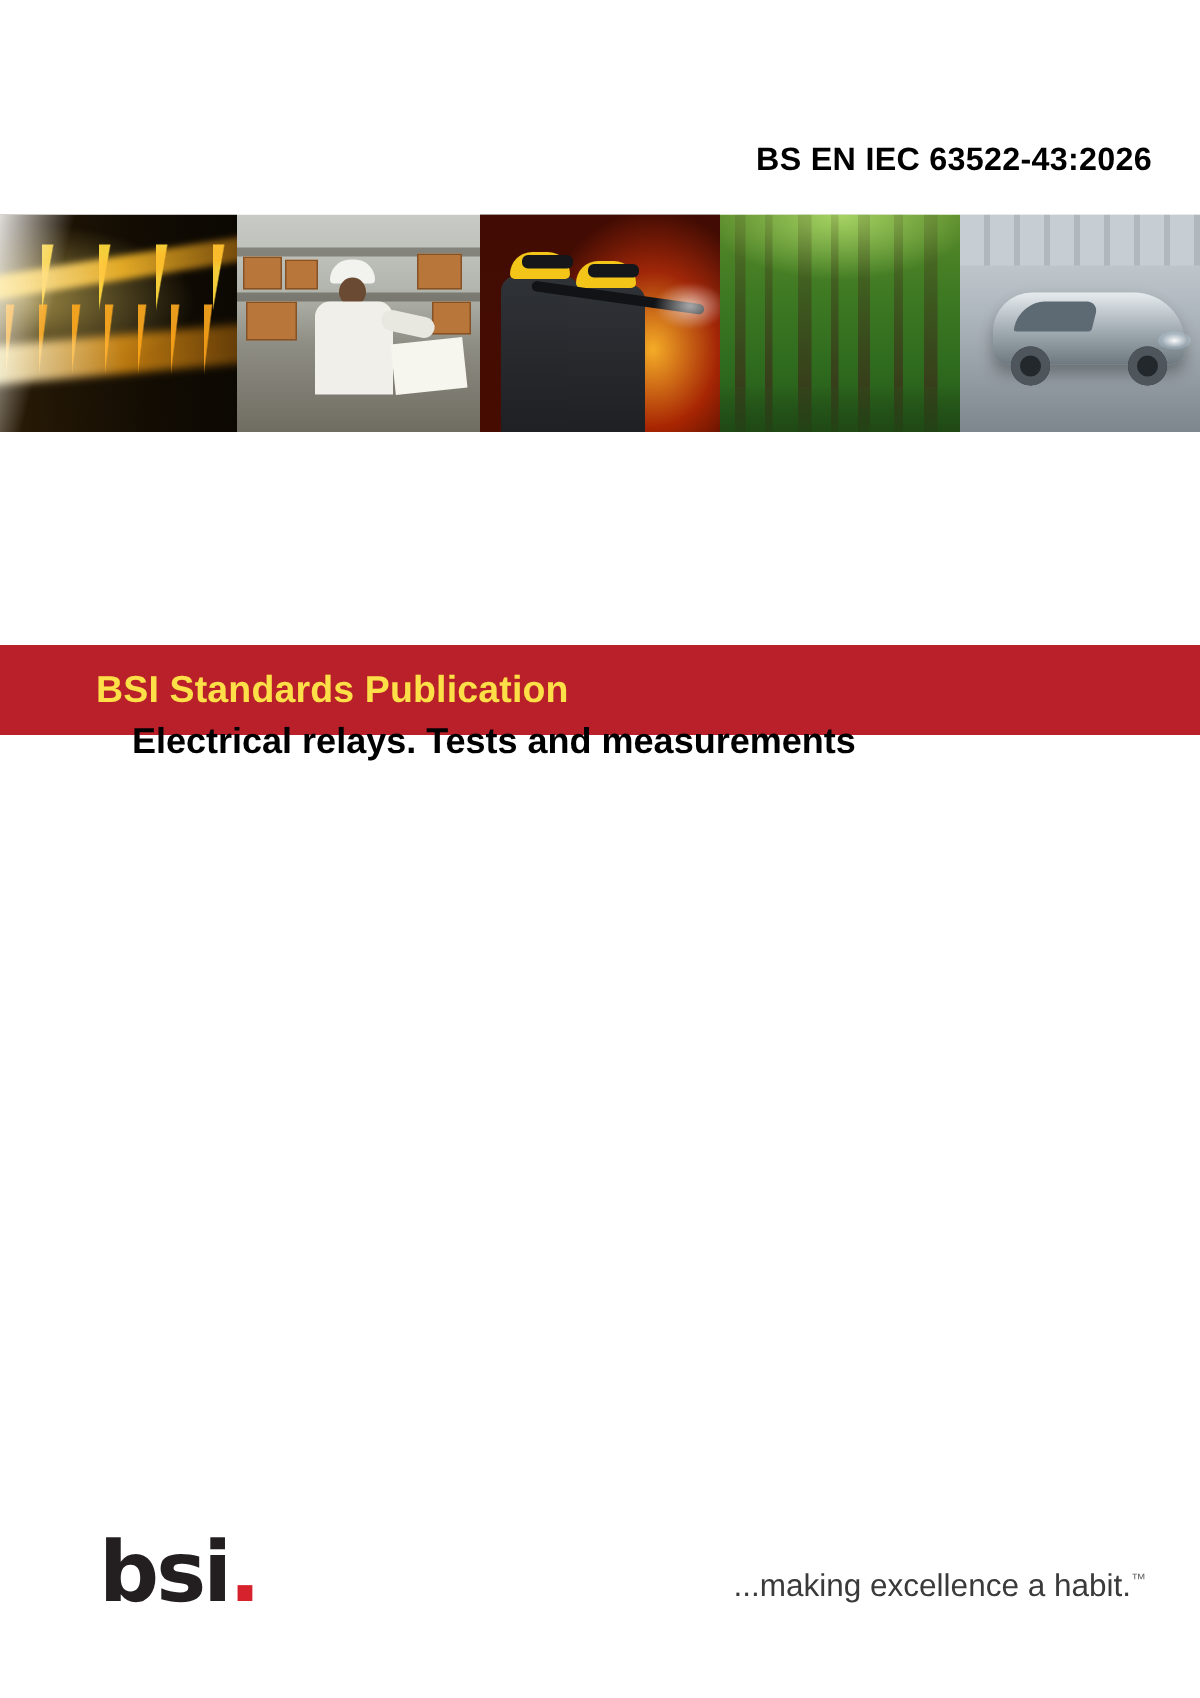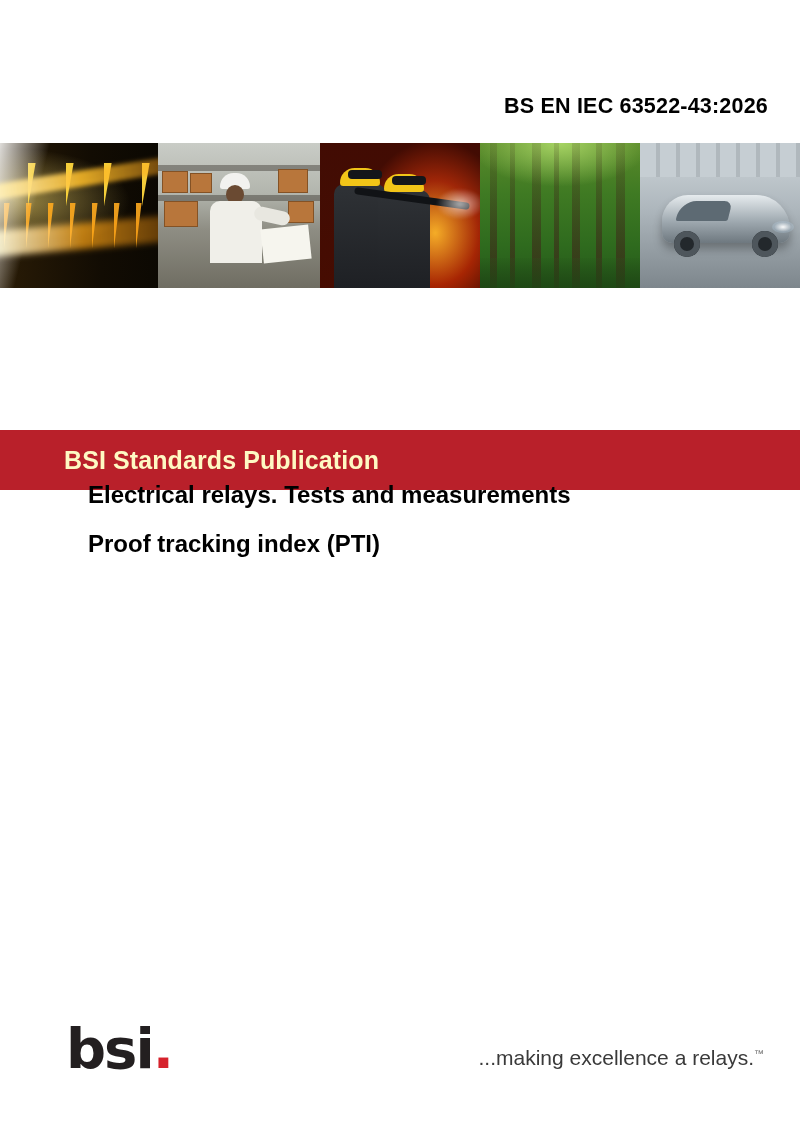--- a/index.html
+++ b/index.html
@@ -268,21 +268,21 @@
     width: 800px;
     height: 60px;
     background: #b9202a;
   }
   .redbar .label {
     position: absolute;
     left: 64px;
     top: 16px;
     font-size: 25px;
     font-weight: bold;
-    color: #fef9c3;
+    color: #fde047;
     letter-spacing: 0.1px;
     white-space: nowrap;
   }
 
   
   .title-block {
     position: absolute;
     left: 88px;
     top: 470px;
     width: 660px;
@@ -406,22 +406,21 @@
     </div>
 
     <div class="redbar">
       <div class="label">BSI Standards Publication</div>
     </div>
 
   </div>
 
   <div class="title-block">
     <div class="title-line">Electrical relays. Tests and measurements</div>
-    <div class="title-line">Proof tracking index (PTI)</div>
   </div>
 
   <div class="logo">
     <div class="word"><span>bsi</span><span class="dot">.</span></div>
   </div>
 
-  <div class="tagline"><span>...making excellence a relays.</span><span class="tm">™</span></div>
+  <div class="tagline"><span>...making excellence a habit.</span><span class="tm">™</span></div>
 
 </div>
 
 </body></html>

